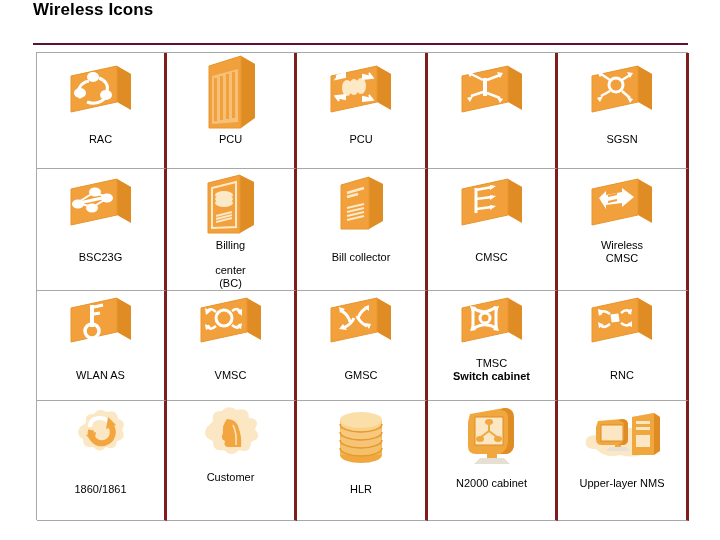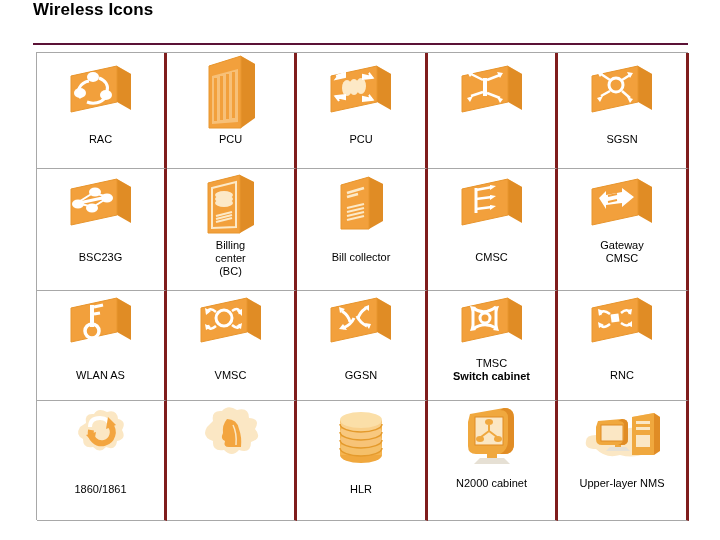--- a/index.html
+++ b/index.html
@@ -199,21 +199,21 @@
           <polygon points="12,17 36,11 36,56 12,57" fill="none" stroke="#fce9c8" stroke-width="2"></polygon>
           <ellipse cx="24" cy="24" rx="9" ry="4" fill="#fce9c8"></ellipse>
           <ellipse cx="24" cy="28" rx="9" ry="4" fill="#fce9c8"></ellipse>
           <ellipse cx="24" cy="32" rx="9" ry="4" fill="#fce9c8"></ellipse>
           <path d="M16,45 L32,41" stroke="#fce9c8" stroke-width="2"></path>
           <path d="M16,48 L32,44" stroke="#fce9c8" stroke-width="2"></path>
           <path d="M16,51 L32,47" stroke="#fce9c8" stroke-width="2"></path>
         </svg>
       </div>
       <div class="label">Billing</div>
-      <div class="label" style="white-space:pre-line;">center
+      <div class="label" style="white-space:pre-line;margin-top:12px;">center
 (BC)</div>
     </div>
 
     <div class="cell r2">
       <div class="art">
         <svg width="60" height="70" viewBox="0 0 60 70">
           <polygon points="10,14 38,6 52,13 24,21" fill="#f7c078"></polygon>
           <polygon points="38,6 52,13 52,50 38,58" fill="#e08c25"></polygon>
           <polygon points="10,14 38,6 38,58 10,58" fill="#f2a03c"></polygon>
           <polygon points="10,14 38,6 38,58 10,58" fill="none" stroke="#e8962e" stroke-width="1"></polygon>
@@ -252,21 +252,21 @@
         <svg width="72" height="66" viewBox="0 0 72 66">
           <polygon points="6,16 52,6 66,14 20,24" fill="#f7c078"></polygon>
           <polygon points="52,6 66,14 66,50 52,42" fill="#e08c25"></polygon>
           <polygon points="6,16 52,6 52,42 6,52" fill="#f2a03c"></polygon>
           <polygon points="6,16 52,6 52,42 6,52" fill="none" stroke="#e8962e" stroke-width="1"></polygon>
           <polygon points="13,25 20,18 20,22 36,19 36,15 48,24 36,34 36,30 20,32 20,36" fill="#ffffff"></polygon>
           <path d="M22,23 L31,21" stroke="#f2a03c" stroke-width="2"></path>
           <path d="M22,29 L31,27" stroke="#f2a03c" stroke-width="2"></path>
         </svg>
       </div>
-      <div class="label">Gateway</div>
+      <div class="label">Wireless</div>
       <div class="label">CMSC</div>
     </div>
 
     <div class="cell r3">
       <div class="art">
         <svg width="72" height="64" viewBox="0 0 72 64">
           <polygon points="6,14 52,4 66,12 20,22" fill="#f7c078"></polygon>
           <polygon points="52,4 66,12 66,46 52,38" fill="#e08c25"></polygon>
           <polygon points="6,14 52,4 52,38 6,48" fill="#f2a03c"></polygon>
           <polygon points="6,14 52,4 52,38 6,48" fill="none" stroke="#e8962e" stroke-width="1"></polygon>
@@ -310,21 +310,21 @@
           <path d="M17,17 Q24,22 25,28" fill="none" stroke="#ffffff" stroke-width="3"></path>
           <path d="M41,14 Q34,19 33,25" fill="none" stroke="#ffffff" stroke-width="3"></path>
           <path d="M18,34 Q26,31 29,24" fill="none" stroke="#ffffff" stroke-width="3"></path>
           <path d="M42,32 Q35,29 32,22" fill="none" stroke="#ffffff" stroke-width="3"></path>
           <polygon points="14,13 20,15 15,19" fill="#ffffff"></polygon>
           <polygon points="44,11 39,13 44,17" fill="#ffffff"></polygon>
           <polygon points="22,36 18,30 14,35" fill="#ffffff"></polygon>
           <polygon points="44,35 40,29 46,30" fill="#ffffff"></polygon>
         </svg>
       </div>
-      <div class="label lab-shift-dn2">GGSN</div>
+      <div class="label lab-shift-dn2">GMSC</div>
     </div>
 
     <div class="cell r3">
       <div class="art">
         <svg width="72" height="64" viewBox="0 0 72 64">
           <polygon points="6,14 52,4 66,12 20,22" fill="#f7c078"></polygon>
           <polygon points="52,4 66,12 66,46 52,38" fill="#e08c25"></polygon>
           <polygon points="6,14 52,4 52,38 6,48" fill="#f2a03c"></polygon>
           <polygon points="6,14 52,4 52,38 6,48" fill="none" stroke="#e8962e" stroke-width="1"></polygon>
           <path d="M17,14 Q28,22 40,13" fill="none" stroke="#ffffff" stroke-width="3"></path>
@@ -380,20 +380,21 @@
     <div class="cell r4">
       <div class="art">
         <svg width="84" height="66" viewBox="0 0 84 66">
           <path d="M24,16 Q22,5 33,6 Q39,-1 48,5 Q60,2 60,13 Q72,14 66,24 Q74,33 62,37
                    Q62,49 50,45 Q43,53 35,45 Q23,47 24,36 Q12,32 18,22 Z" fill="#fbe7c4"></path>
           <path d="M38,14 Q33,20 34,28 Q31,34 36,36 Q34,42 40,42 L52,42
                    Q53,32 50,24 Q48,14 38,14 Z" fill="#f3a53f"></path>
           <path d="M44,20 Q48,28 47,40" stroke="#fbe7c4" stroke-width="1.5" fill="none"></path>
         </svg>
       </div>
+      <div class="label">Customer</div>
     </div>
 
     <div class="cell r4">
       <div class="art">
         <svg width="58" height="62" viewBox="0 0 58 62">
           <ellipse cx="29" cy="48" rx="21" ry="8" fill="#f0a83e"></ellipse>
           <rect x="8" y="13" width="42" height="35" fill="#f5b44f"></rect>
           <ellipse cx="29" cy="41" rx="21" ry="8" fill="#f5c06a"></ellipse>
           <path d="M8,41 A21,8 0 0 0 50,41" fill="none" stroke="#e49a2c" stroke-width="1.5"></path>
           <ellipse cx="29" cy="33" rx="21" ry="8" fill="#f7c377"></ellipse>

